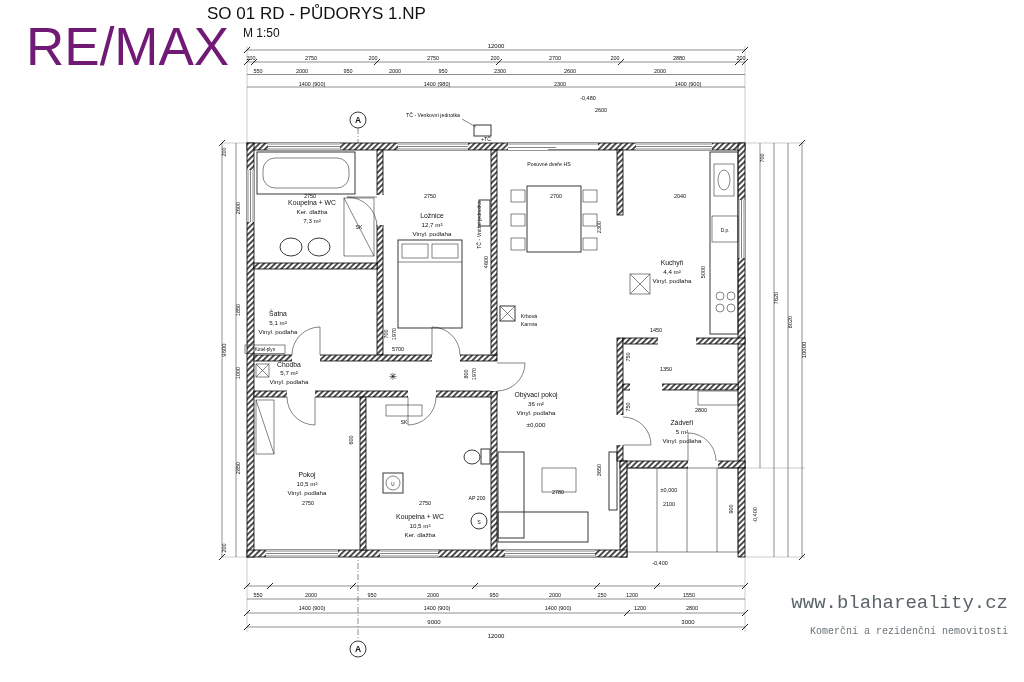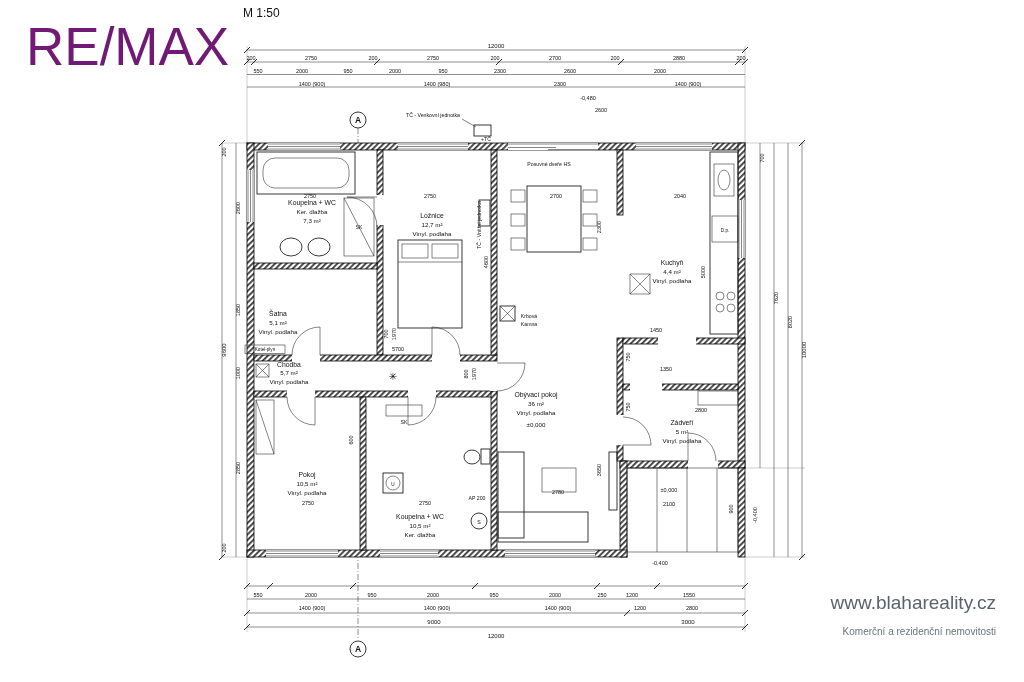--- a/index.html
+++ b/index.html
@@ -1,21 +1,21 @@
 <!DOCTYPE html>
 <html><head>
 <meta charset="utf-8">
 <style>
   html,body{margin:0;padding:0;background:#fff;}
   body{width:1024px;height:682px;position:relative;overflow:hidden;font-family:"Liberation Sans",sans-serif;}
   .logo{position:absolute;left:26px;top:16px;font-size:53px;font-weight:400;letter-spacing:0px;color:#701a75;}
   .titleblock{position:absolute;left:207px;top:4px;color:#111;}
   .title-main{font-size:17px;}
   .title-scale{font-size:12px;margin-top:2px;margin-left:36px;}
-  .footer{position:absolute;right:28px;top:592px;text-align:right;}
+  .footer{position:absolute;right:16px;top:592px;text-align:right;font-family:Liberation Mono, monospace;}
   .site{font-size:19px;color:#5a6468;}
   .tagline{font-size:10px;color:#6b7478;margin-top:12px;}
   svg{position:absolute;left:0;top:0;}
   svg text{font-family:"Liberation Sans",sans-serif;fill:#111;text-anchor:middle;}
   .dim{font-size:6px;}
   .dim2{font-size:5.5px;}
   .rn{font-size:6.8px;}
   .room{font-size:6.2px;}
   .lab{font-size:5.2px;}
   .lab2{font-size:4.6px;}
@@ -28,20 +28,21 @@
   .tick{stroke:#111;stroke-width:0.9;fill:none;}
   .ext{stroke:#999;stroke-width:0.5;fill:none;}
   .gap{fill:#fff;stroke:none;}
 </style>
 </head>
 <body>
 
 <div class="logo">RE/MAX</div>
 
 <div class="titleblock">
+  <div class="title-main">SO 01 RD - PŮDORYS 1.NP</div>
   <div class="title-scale">M 1:50</div>
 </div>
 
 <div class="footer">
   <div class="site">www.blahareality.cz</div>
   <div class="tagline">Komerční a rezidenční nemovitosti</div>
 </div>
 
 <svg width="1024" height="682" viewBox="0 0 1024 682">
   <defs>

